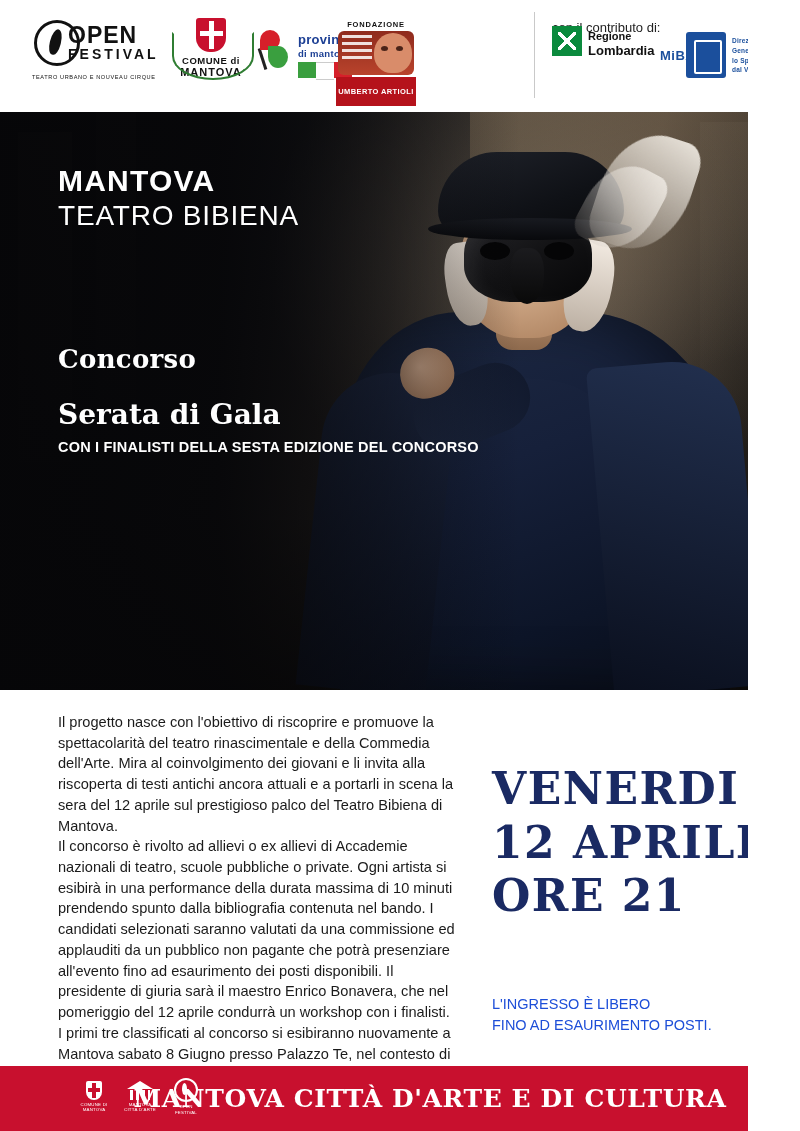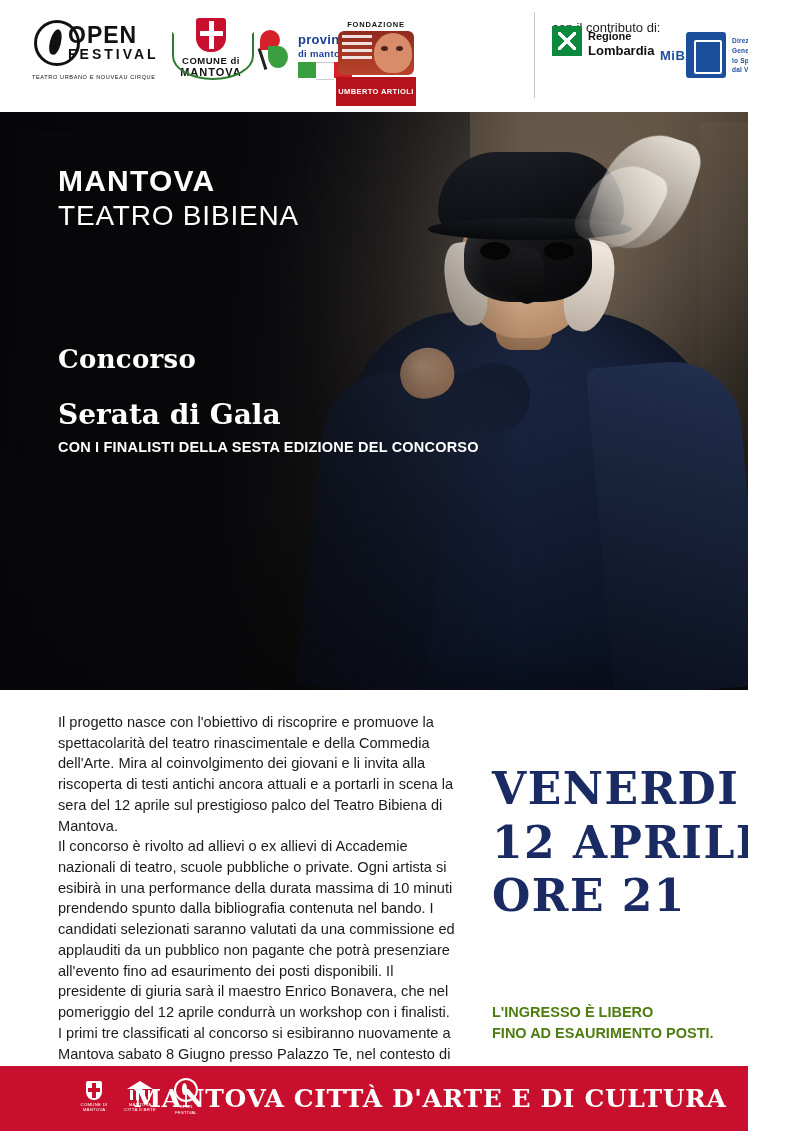--- a/index.html
+++ b/index.html
@@ -444,26 +444,26 @@
     font-family: "DejaVu Serif", serif;
     font-weight: bold;
   }
   .date-line {
     font-size: 44px;
     line-height: 1.22;
     letter-spacing: 1.5px;
   }
   .free-entry {
     position: absolute;
-    left: 492px; top: 312px;
+    left: 492px; top: 304px;
     width: 300px;
     font-size: 14.5px;
-    font-weight: bold;
+    font-weight: normal;
     line-height: 1.45;
-    color: #4d7c0f;
+    color: #1d4ed8;
   }
 
   
   .footer {
     position: absolute;
     left: 0; top: 1066px;
     width: 800px;
     height: 65px;
     background: #c8102e;
   }

